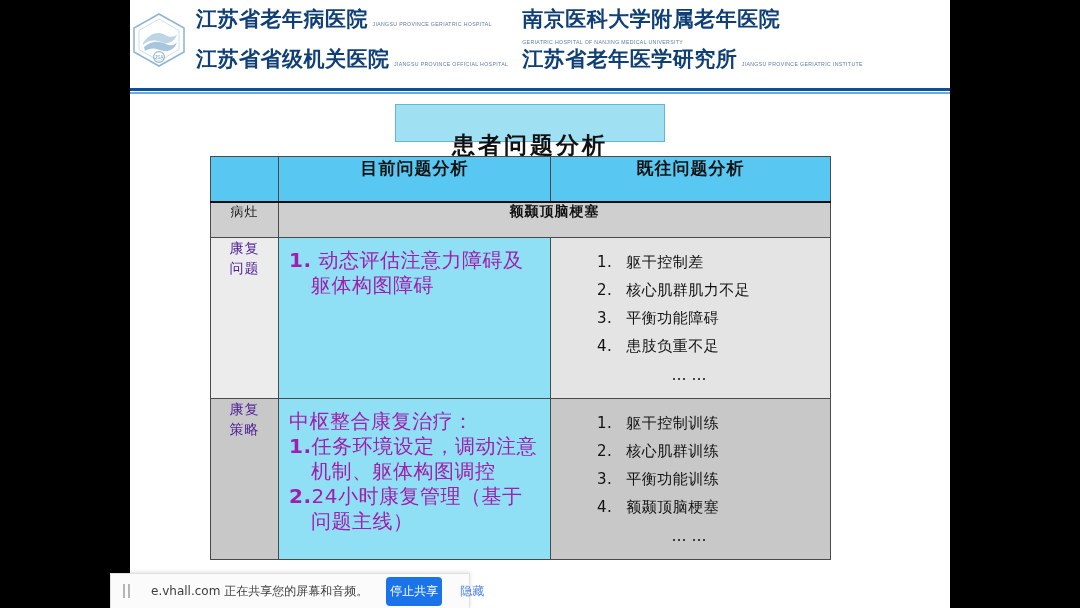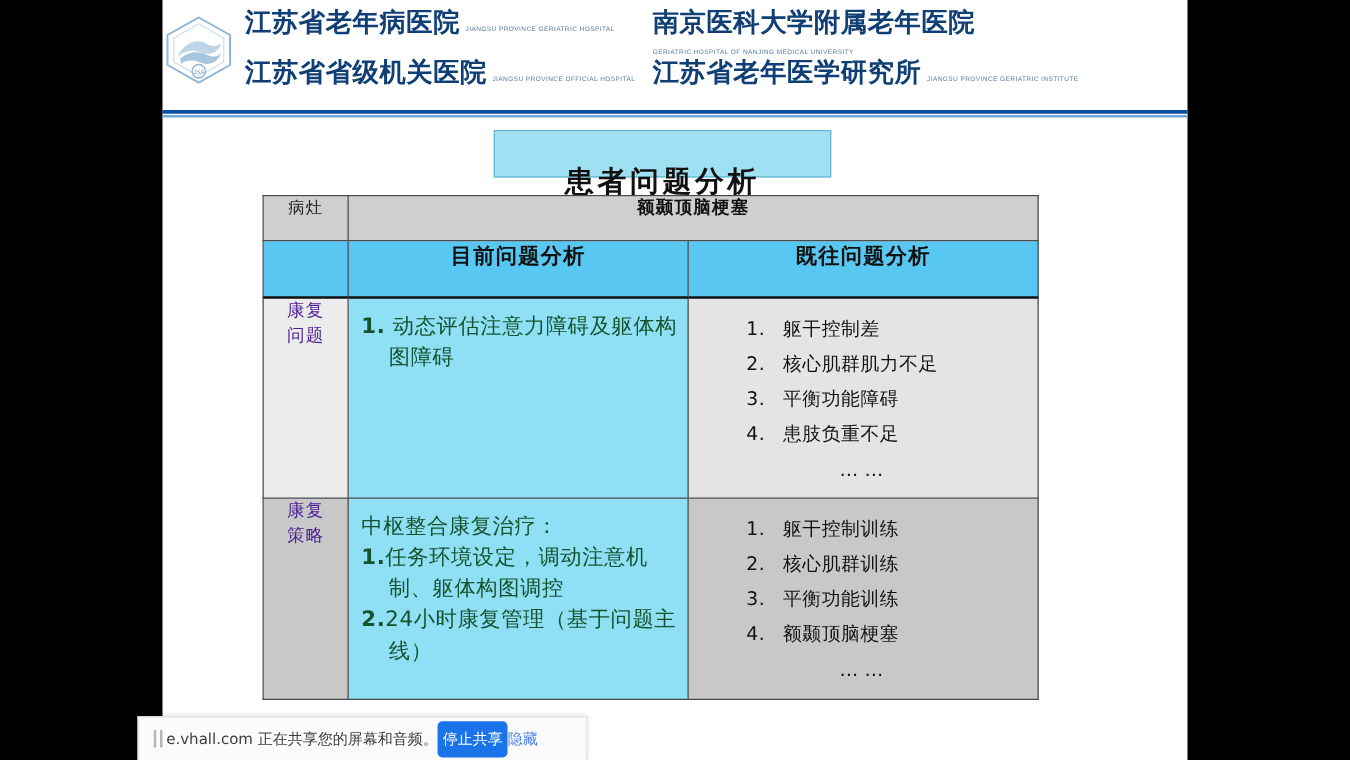--- a/index.html
+++ b/index.html
@@ -103,21 +103,21 @@
     text-align: center; vertical-align: middle;
     font-size: 14px; color: #4c1d95; line-height: 20px; letter-spacing: 1px;
   }
   .rowlabel.light { background: #ececec; }
   .rowlabel.dark  { background: #c8c8c8; }
 
   .cell-cyan  { background: #8fdff5; padding: 10px 8px 8px 10px; }
   .cell-gray-l{ background: #e4e4e4; padding: 10px 8px 8px 10px; }
   .cell-gray-d{ background: #c8c8c8; padding: 10px 8px 8px 10px; }
 
-  .cjk { font-size: 17px; line-height: 25px; color: #14532d; letter-spacing: .5px; }
+  .cjk { font-size: 20px; line-height: 25px; color: #a21caf; letter-spacing: .5px; }
   .lead { font-weight: bold; }
 
   .numlist { list-style: none; }
   .numlist li {
     display: flex; gap: 6px;
     font-size: 15px; line-height: 28px; color: #111; letter-spacing: .5px;
   }
   .numlist li .n { flex: 0 0 auto; }
   .numlist li .txt { flex: 1 1 auto; }
   .numlist.right li { justify-content: flex-start; padding-left: 36px; gap: 14px; }
@@ -125,21 +125,21 @@
     text-align: center; font-size: 15px; letter-spacing: 5px;
     color: #111; padding-top: 6px;
   }
 
   .hang { padding-left: 22px; text-indent: -22px; }
 
   
   #share-bar {
     position: absolute; left: 110px; bottom: 0; width: 360px; height: 35px;
     background: #fbfbfb; border: 1px solid #e0e0e0; border-bottom: none;
-    display: flex; align-items: center; gap: 0; padding: 0 12px;
+    display: flex; align-items: center; gap: 18px; padding: 0 12px;
     box-shadow: 0 -1px 4px rgba(0,0,0,.12);
   }
   #drag-handle {
     width: 10px; height: 14px; display: flex; gap: 3px; flex: 0 0 auto; cursor: grab;
   }
   #drag-handle i { display: block; width: 2px; height: 14px; background: #b6b6b6; }
   #share-msg {
     font-size: 12px; color: #3c3c3c; white-space: nowrap;
     font-family: "DejaVu Sans", "Liberation Sans", sans-serif;
   }
@@ -207,28 +207,28 @@
 
     <table id="tbl">
       <colgroup>
         <col class="col-label">
           <col class="col-mid">
           <col class="col-right">
       </colgroup>
       <tbody>
 
         <tr>
-          <td class="lesion-label">病灶</td>
-          <td class="lesion-cell" colspan="2">额颞顶脑梗塞</td>
-        </tr>
-
-        <tr>
           <th class="hdr-blank"></th>
           <th class="hdr">目前问题分析</th>
           <th class="hdr">既往问题分析</th>
+        </tr>
+
+        <tr>
+          <td class="lesion-label">病灶</td>
+          <td class="lesion-cell" colspan="2">额颞顶脑梗塞</td>
         </tr>
 
         <tr>
           <td class="rowlabel light">
             <div>康复</div>
             <div>问题</div>
           </td>
           <td class="cell-cyan">
             <div class="cjk hang">
               <span class="lead">1.</span>

